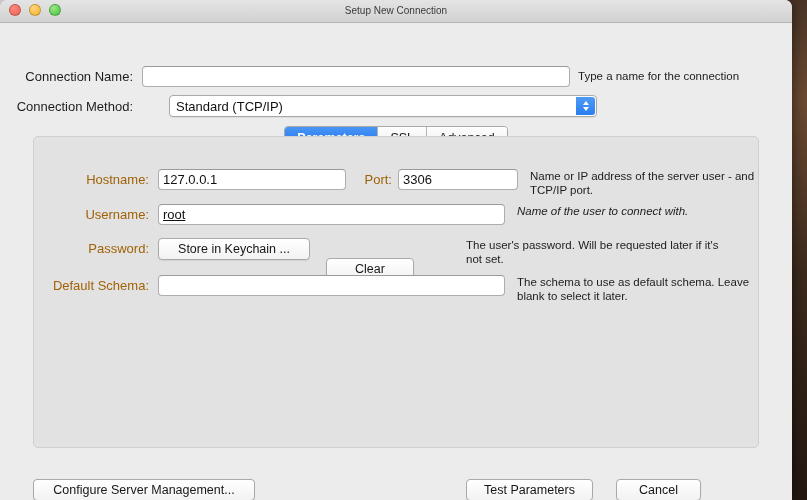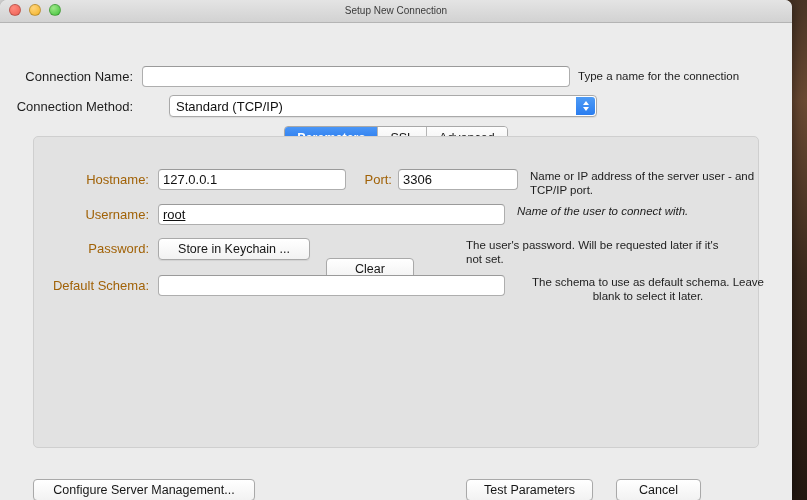--- a/index.html
+++ b/index.html
@@ -364,21 +364,21 @@
     <div class="prow" style="top:215px; left:33px;">
       <div class="plabel">Password:</div>
       <button class="push" style="width:152px;">Store in Keychain ...</button>
       <button class="push" style="width:88px; margin-left:16px;margin-top:20px;">Clear</button>
       <div class="hint" style="width:262px; padding-left:52px;">The user's password. Will be requested later if it's not set.</div>
     </div>
 
     <div class="prow" style="top:252px; left:33px;">
       <div class="plabel">Default Schema:</div>
       <input class="text-field" type="text" style="width: 347px;" value="">
-      <div class="hint" style="width:262px; padding-left:12px;text-align:center;">The schema to use as default schema. Leave blank to select it later.</div>
+      <div class="hint" style="width:262px; padding-left:12px;">The schema to use as default schema. Leave blank to select it later.</div>
     </div>
 
     <div id="bottombar">
       <button class="push" id="btn-configure">Configure Server Management...</button>
       <button class="push" id="btn-test">Test Parameters</button>
       <button class="push" id="btn-cancel">Cancel</button>
       <button class="push primary" id="btn-ok">OK</button>
     </div>
 
   </div>

